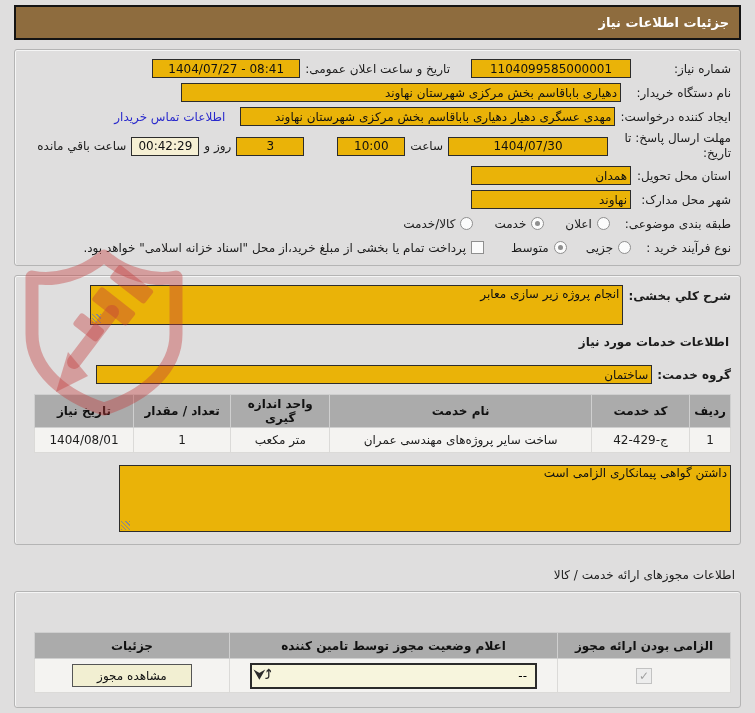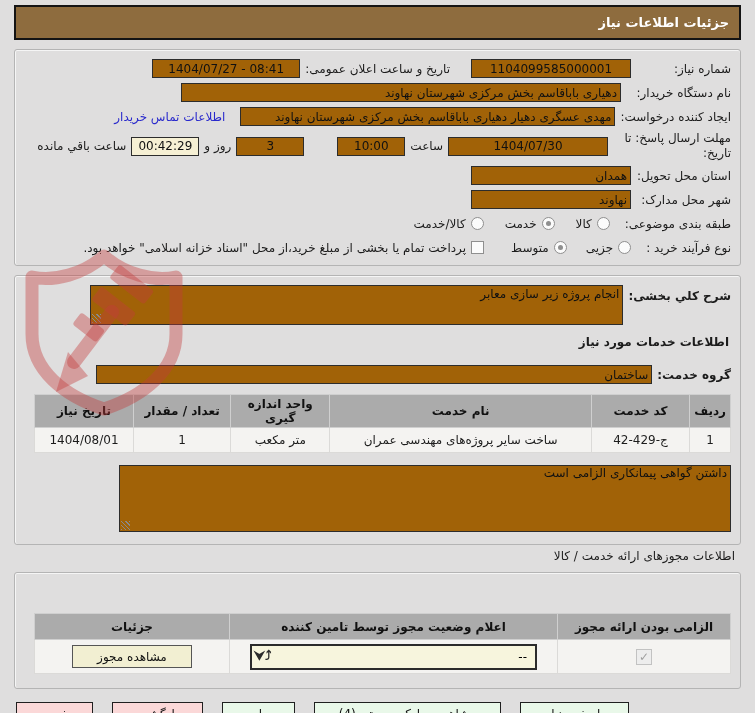--- a/index.html
+++ b/index.html
@@ -24,21 +24,21 @@
     box-shadow:0 1px 0 #f5f5f5 inset, 1px 0 0 #f5f5f5 inset;
     margin-top:9px; padding:9px 9px 7px 9px;
   }
 
   .frow { display:flex; align-items:center; gap:5px; margin-bottom:5px; min-height:19px; }
   .lbl { white-space:nowrap; }
   .lbl.wrap { white-space:normal; line-height:1.25; }
   .bold { font-weight:bold; }
 
   .inp, .txa {
-    border:1px solid #2c2c2c; background:#a16207;
+    border:1px solid #2c2c2c; background:#eab308;
     font-family:"DejaVu Sans", sans-serif; font-size:12px; color:#111;
     height:19px; padding:0 3px;
   }
   .center { text-align:center; }
   .ltr { direction:ltr; }
   .cream { background:#f6f0d4; }
 
   .w95{width:95px;} .w105{width:105px;} .w118{width:118px;}
   .w148{width:148px;} .w160{width:160px;} .w68{width:68px;}
   .wide455{width:440px;} .wide380{width:375px;}
@@ -77,21 +77,21 @@
   }
   table.grid th {
     background:#ababab; color:#111; font-weight:bold; font-size:12px;
     border:1px solid #cfcfcf; height:26px; padding:2px 4px; text-align:center;
   }
   table.grid td {
     border:1px solid #dbdad8; height:25px; padding:2px 4px; text-align:center;
     font-size:12px;
   }
 
-  .section-lbl { margin:4px 6px 0 0; }
+  .section-lbl { margin:23px 6px 0 0; }
 
   .check-ro {
     display:inline-flex; align-items:center; justify-content:center;
     width:16px; height:16px; background:#ededed; border:1px solid #c2c2c2;
     color:#9f9f9f; font-size:12px; font-weight:bold;
   }
 
   .sel-wrap { position:relative; display:inline-block; width:287px; }
   select.status {
     width:100%; height:26px; appearance:none; -webkit-appearance:none;
@@ -171,21 +171,21 @@
     </div>
 
     <div class="frow">
       <span class="lbl w95">شهر محل مدارک:</span>
       <input class="inp w160" readonly="" value="نهاوند" style="">
     </div>
 
     <div class="frow">
       <span class="lbl">طبقه بندی موضوعی:</span>
       <span class="radio" style="margin-right:10px"></span>
-      <span>کالا</span>
+      <span>اعلان</span>
       <span class="radio sel" style="margin-right:16px"></span>
       <span>خدمت</span>
       <span class="radio" style="margin-right:16px"></span>
       <span>کالا/خدمت</span>
     </div>
 
     <div class="frow" style="margin-bottom:1px">
       <span class="lbl">نوع فرآیند خرید :</span>
       <span class="radio" style="margin-right:10px"></span>
       <span>جزیی</span>

